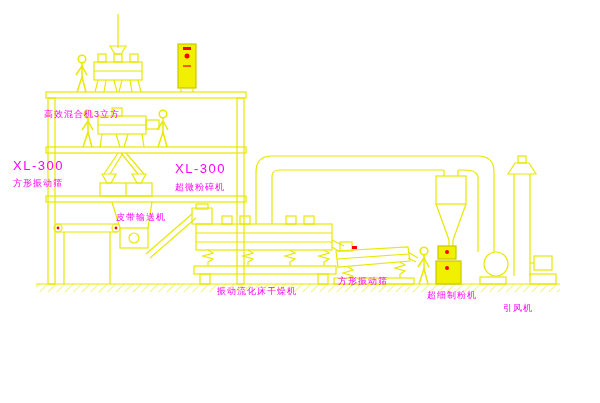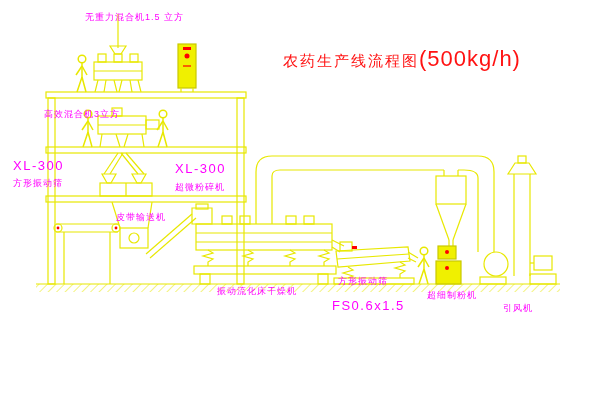--- a/index.html
+++ b/index.html
@@ -194,38 +194,33 @@
       <g>
         <line x1="514" y1="174" x2="514" y2="276"></line>
         <line x1="530" y1="174" x2="530" y2="276"></line>
         <polygon points="508,174 536,174 529,163 515,163"></polygon>
         <rect x="518" y="156" width="8" height="7"></rect>
       </g>
 
     </g>
   </svg>
 
-  <div class="title">
-    <span class="main">农药生产线流程图</span><span class="cap">(500kg/h)</span>
-  </div>
-
-  <div class="lbl" style="left:85px;top:12px">无重力混合机1.5 立方</div>
+
 
   <div class="lbl" style="left:44px;top:109px">高效混合机3立方</div>
 
   <div class="lbl model" style="left:13px;top:159px">XL-300</div>
   <div class="lbl" style="left:13px;top:178px">方形振动筛</div>
 
   <div class="lbl model" style="left:175px;top:162px">XL-300</div>
   <div class="lbl" style="left:175px;top:182px">超微粉碎机</div>
 
   <div class="lbl" style="left:116px;top:212px">皮带输送机</div>
 
   <div class="lbl" style="left:217px;top:286px">振动流化床干燥机</div>
 
   <div class="lbl" style="left:338px;top:276px">方形振动筛</div>
-  <div class="lbl model" style="left:332px;top:299px">FS0.6x1.5</div>
 
   <div class="lbl" style="left:427px;top:290px">超细制粉机</div>
 
   <div class="lbl" style="left:503px;top:303px">引风机</div>
 
 </div>
 
 </body></html>

